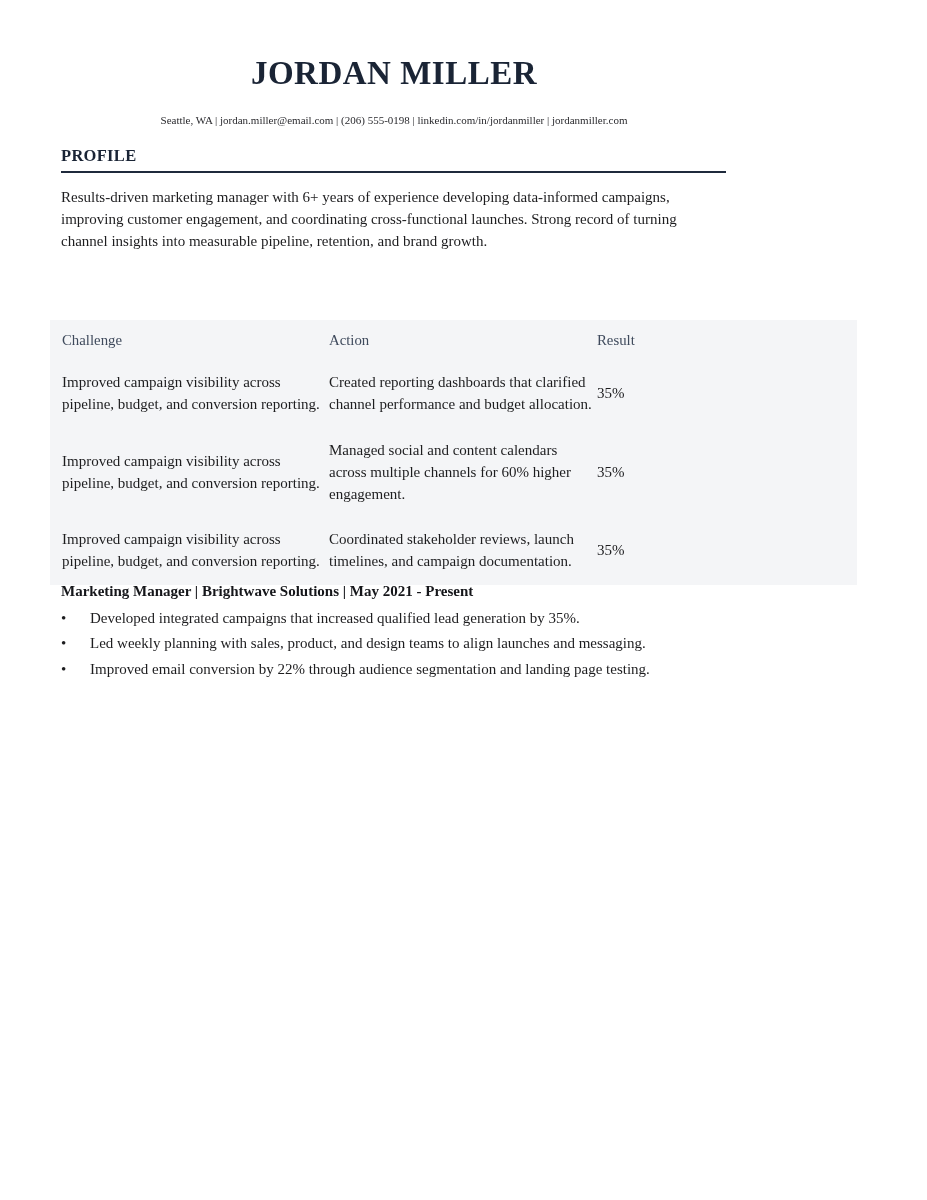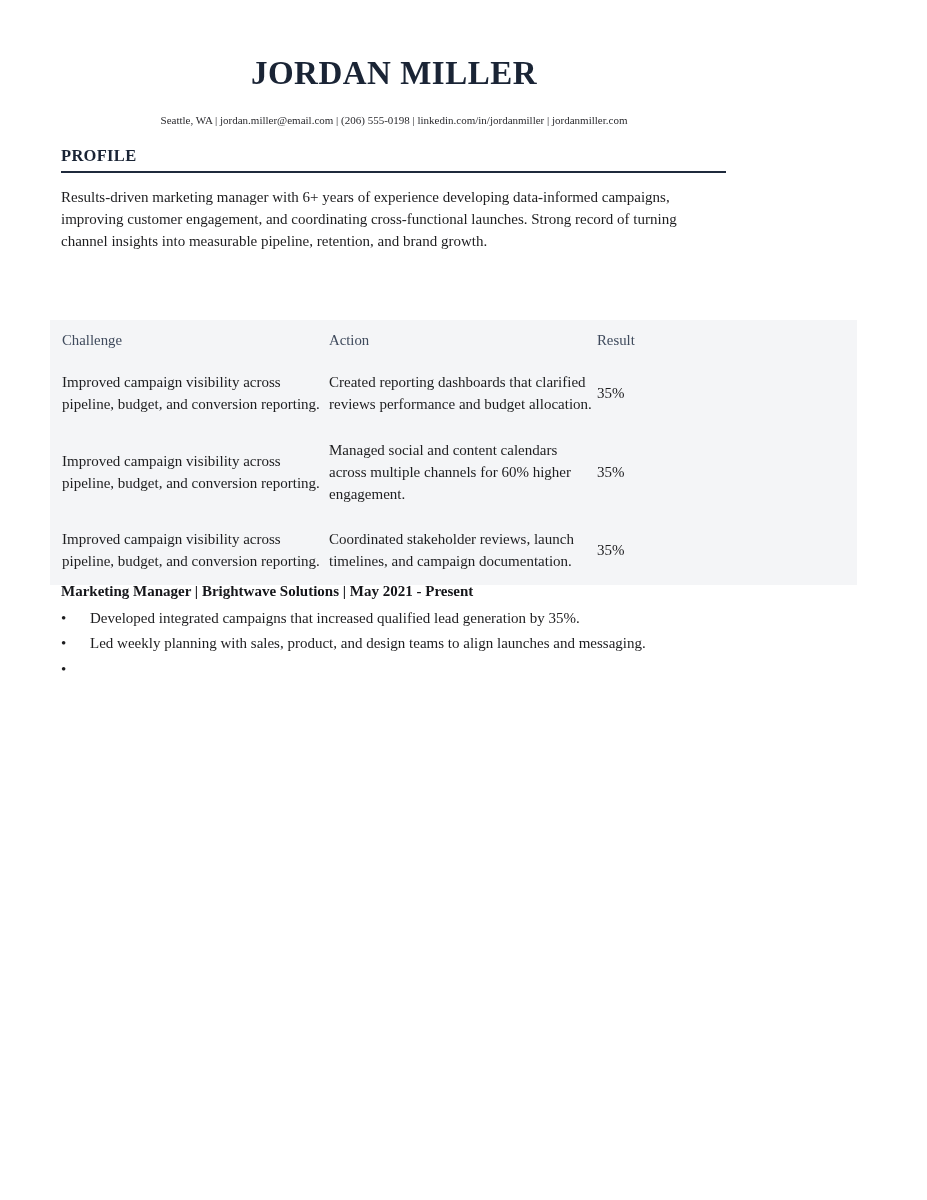--- a/index.html
+++ b/index.html
@@ -171,21 +171,21 @@
       <thead>
         <tr>
           <th class="col-challenge">Challenge</th>
           <th class="col-action">Action</th>
           <th class="col-result">Result</th>
         </tr>
       </thead>
       <tbody>
         <tr>
           <td class="col-challenge">Improved campaign visibility across pipeline, budget, and conversion reporting.</td>
-          <td class="col-action">Created reporting dashboards that clarified reviews performance and budget allocation.</td>
+          <td class="col-action">Created reporting dashboards that clarified channel performance and budget allocation.</td>
           <td class="col-result">35%</td>
         </tr>
         <tr>
           <td class="col-challenge">Improved campaign visibility across pipeline, budget, and conversion reporting.</td>
           <td class="col-action">Managed social and content calendars across multiple channels for 60% higher engagement.</td>
           <td class="col-result">35%</td>
         </tr>
         <tr>
           <td class="col-challenge">Improved campaign visibility across pipeline, budget, and conversion reporting.</td>
           <td class="col-action">Coordinated stakeholder reviews, launch timelines, and campaign documentation.</td>
@@ -205,18 +205,19 @@
         <li>
           <span class="bullet-dot">•</span>
           <span>Developed integrated campaigns that increased qualified lead generation by 35%.</span>
         </li>
         <li>
           <span class="bullet-dot">•</span>
           <span>Led weekly planning with sales, product, and design teams to align launches and messaging.</span>
         </li>
         <li>
           <span class="bullet-dot">•</span>
+          <span>Improved email conversion by 22% through audience segmentation and landing page testing.</span>
         </li>
       </ul>
     </div>
   </div>
 
 </div>
 
 </body></html>

